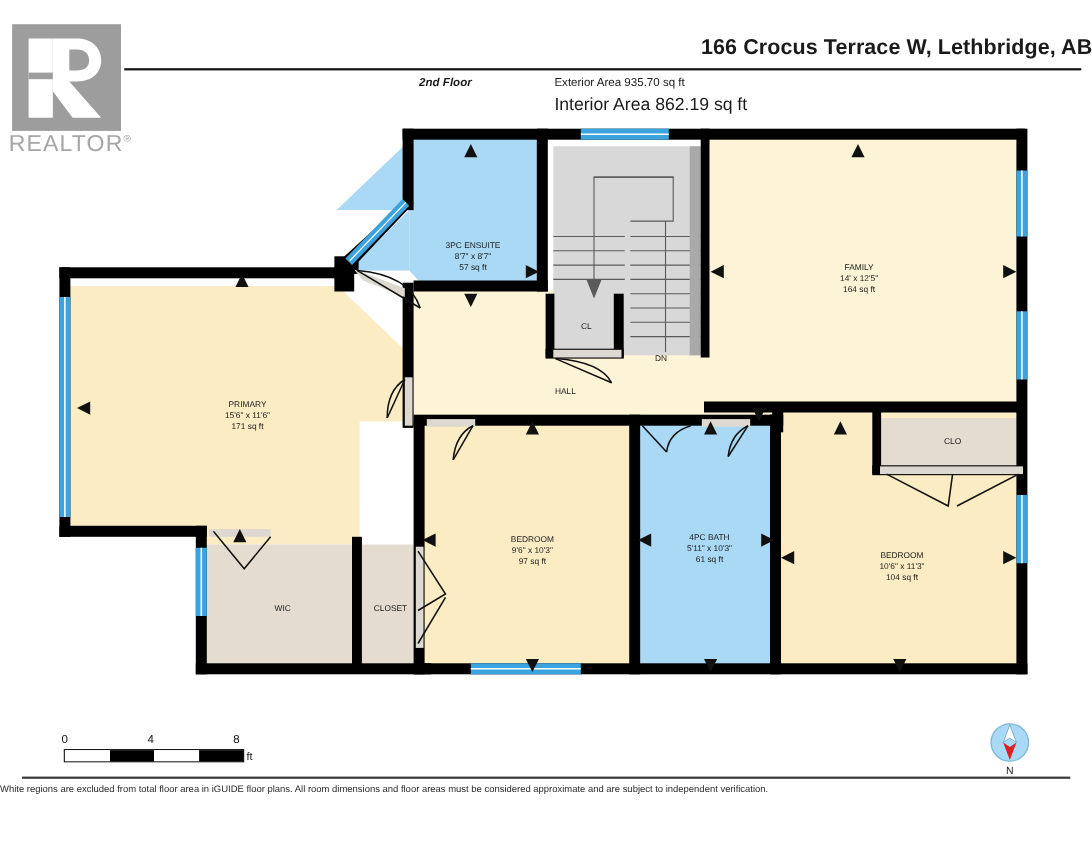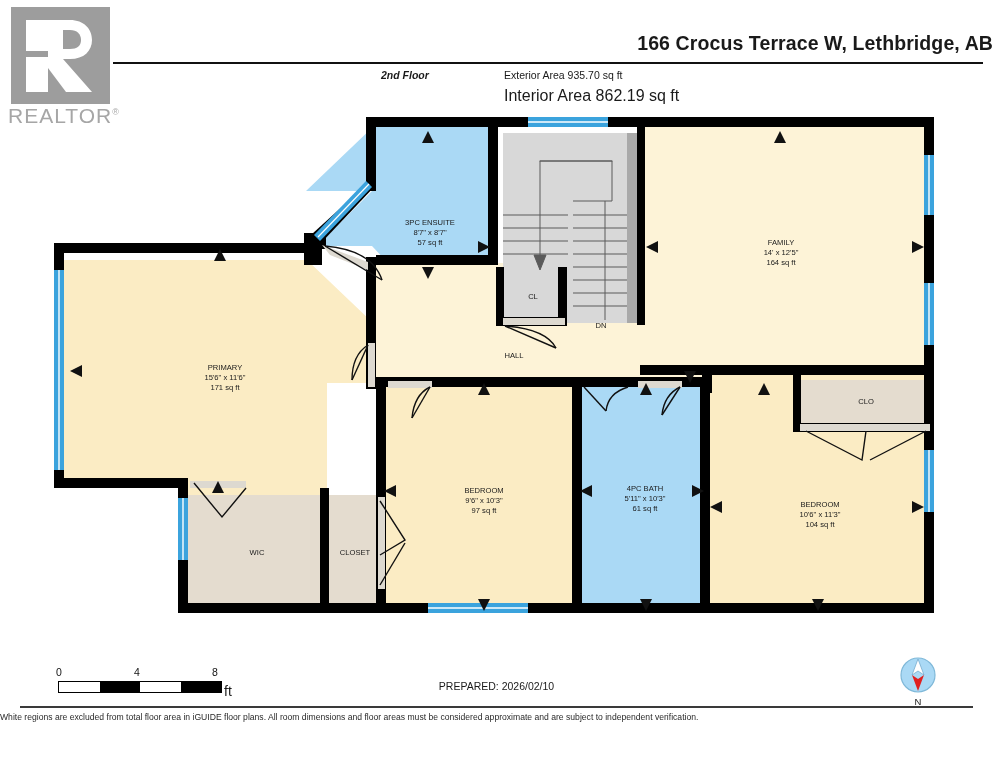--- a/index.html
+++ b/index.html
@@ -7,21 +7,21 @@
     width:993px;height:768px;
     background:#ffffff;
     font-family:"Liberation Sans", sans-serif;
     color:#1a1a1a;
     overflow:hidden;
     position:relative;
   }
   .page{position:relative;width:993px;height:768px;}
 
   
-  .logo-wrap{position:absolute;left:8px;top:4px;width:130px;height:125px;}
+  .logo-wrap{position:absolute;left:8px;top:19px;width:130px;height:125px;}
   .logo-text{position:absolute;left:0px;top:100px;font-size:21px;letter-spacing:1px;color:#a6a6a6;font-family:"Liberation Sans",sans-serif;white-space:nowrap;}
   .logo-text sup{font-size:9px;vertical-align:super;}
 
   .title{
     position:absolute;left:0;top:32px;width:993px;text-align:right;
     font-size:19.5px;font-weight:bold;letter-spacing:0.1px;
   }
   .rule{position:absolute;left:113px;top:62px;width:870px;height:2px;background:#111;}
 
   .sub{position:absolute;top:69px;left:0;width:993px;}
@@ -31,21 +31,21 @@
 
   
   .plan{position:absolute;left:0;top:115px;width:898px;height:520px;}
 
   
   .scalebar{position:absolute;left:58px;top:681px;width:162px;height:10px;border:1px solid #000;display:flex;}
   .scalebar div{height:100%;}
   .sb-w{background:#fff;}
   .sb-b{background:#000;}
   .sc-lbl{position:absolute;font-size:10.5px;color:#111;}
-  .sc-ft{position:absolute;left:224px;top:683px;font-size:14px;}
+  .sc-ft{position:absolute;left:224px;top:683px;font-size:10px;}
   .prepared{position:absolute;left:0;top:680px;width:993px;text-align:center;font-size:10.5px;}
   .compass{position:absolute;left:898px;top:655px;width:40px;height:52px;}
   .compass-n{position:absolute;left:898px;top:696px;width:40px;text-align:center;font-size:9.5px;}
   .footrule{position:absolute;left:20px;top:706px;width:953px;height:1.5px;background:#3a3a3a;}
   .disclaimer{position:absolute;left:0;top:712px;width:993px;text-align:left;font-size:8.6px;color:#2a2a2a;}
 </style>
 </head>
 <body>
 
 <div class="page">
@@ -307,21 +307,20 @@
   <div class="sc-lbl" style="left:134px;top:666px;">4</div>
   <div class="sc-lbl" style="left:212px;top:666px;">8</div>
   <div class="scalebar">
     <div class="sb-w" style="width:25%"></div>
     <div class="sb-b" style="width:25%"></div>
     <div class="sb-w" style="width:25%"></div>
     <div class="sb-b" style="width:25%"></div>
   </div>
   <div class="sc-ft">ft</div>
 
-  <div class="prepared">PREPARED: 2026/02/10</div>
 
   <div class="compass">
     <svg width="40" height="42" viewBox="0 0 40 42">
       <circle cx="20" cy="20" r="17" fill="#aad9f5" stroke="#7fb8d8" stroke-width="1.2"></circle>
       <polygon points="20,4 26,20 20,16 14,20" fill="#ffffff" stroke="#6aa3c8" stroke-width="0.7"></polygon>
       <polygon points="20,36 26,20 20,24 14,20" fill="#e02020"></polygon>
     </svg>
   </div>
   <div class="compass-n">N</div>
 

